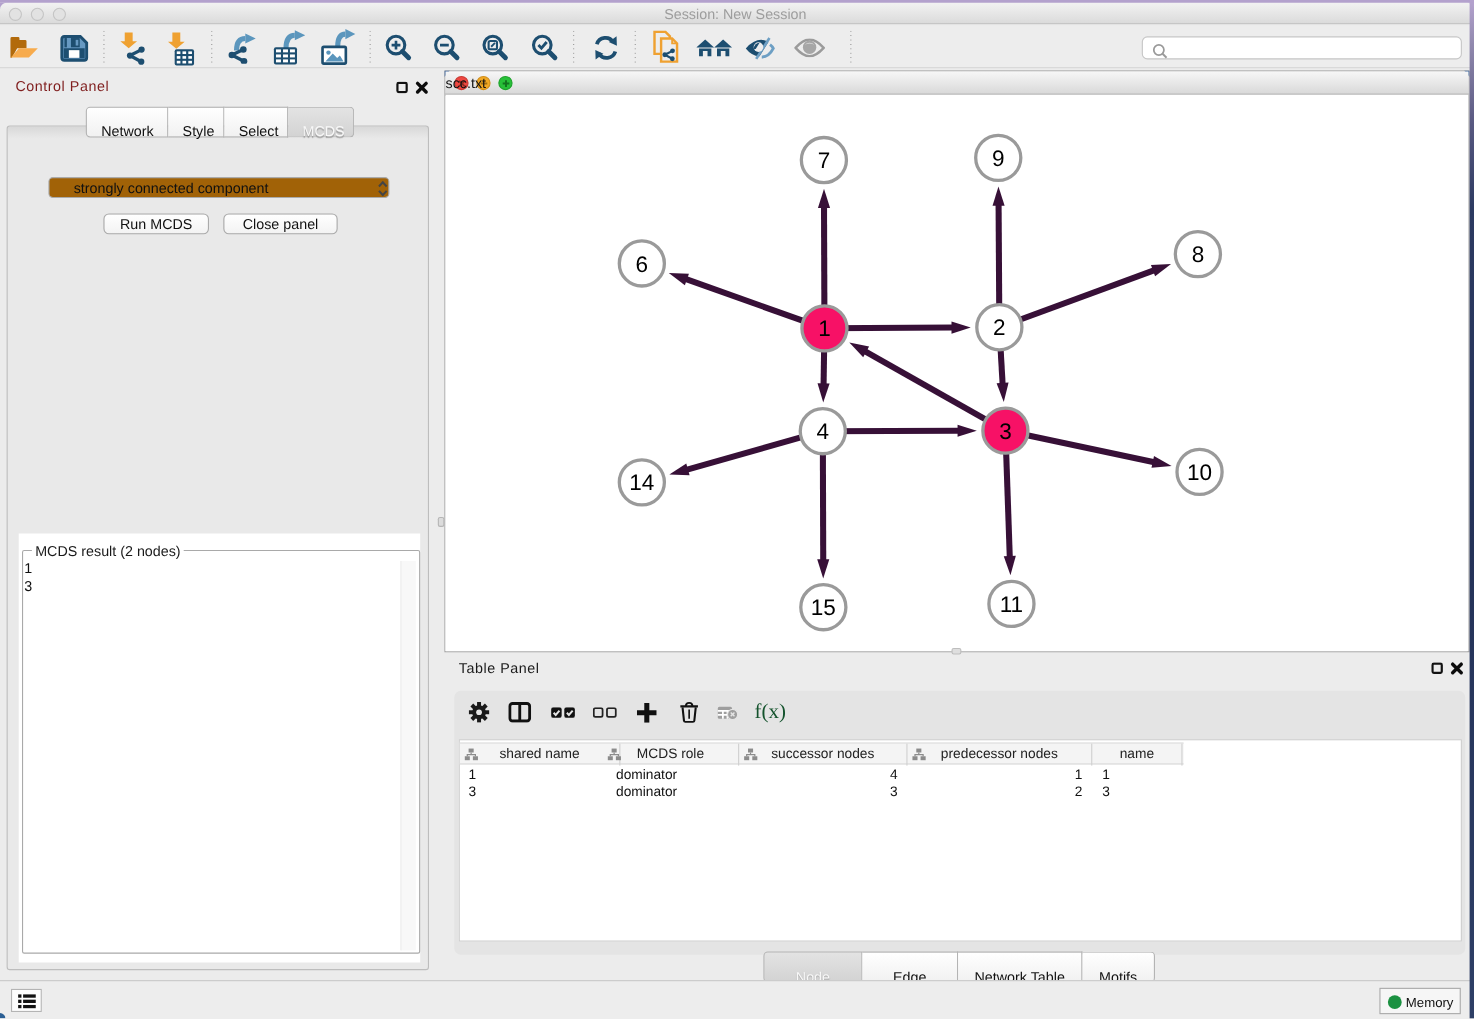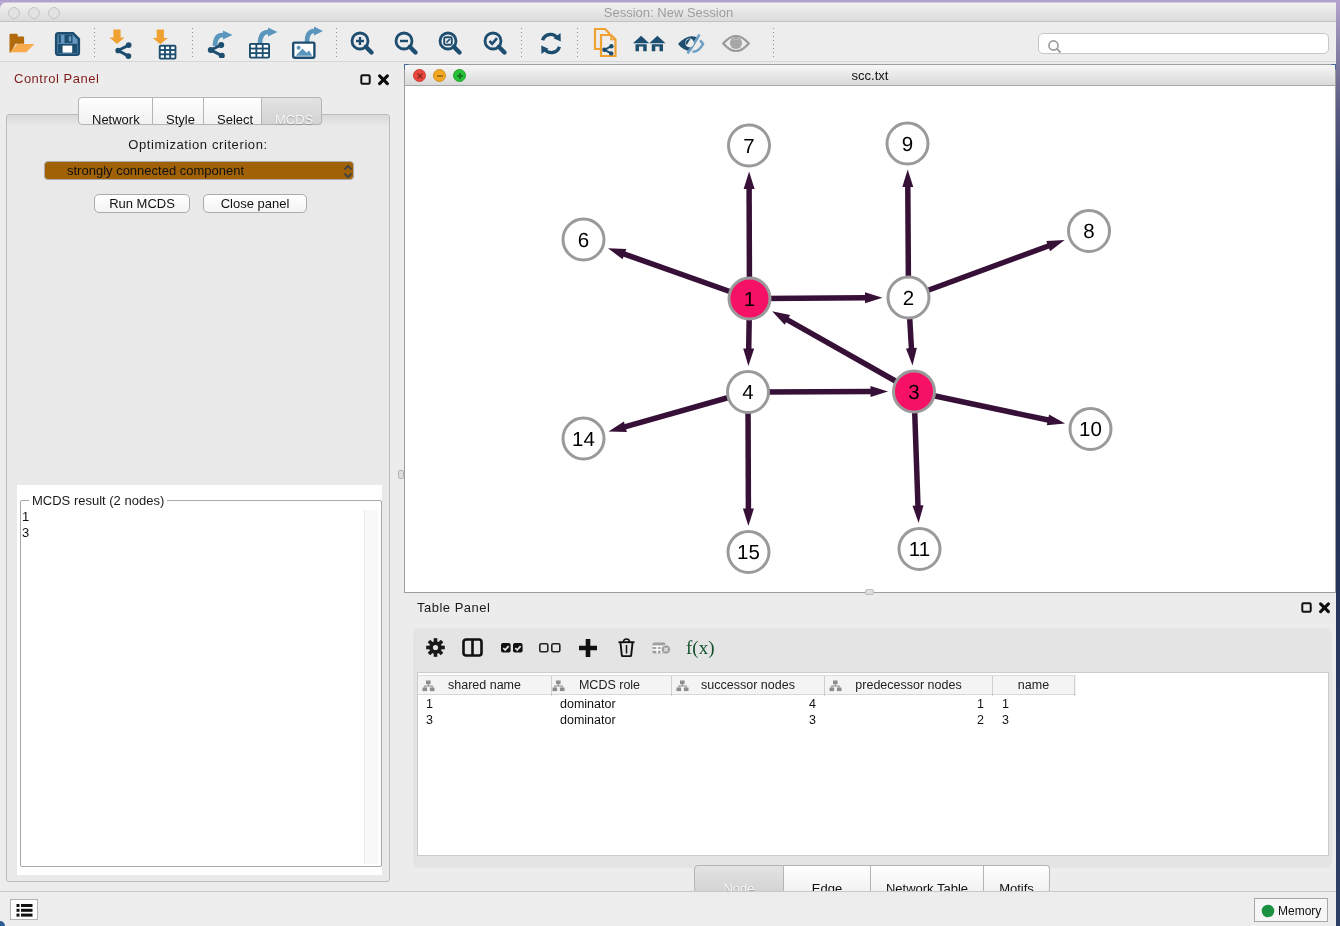--- a/index.html
+++ b/index.html
@@ -30,21 +30,21 @@
 #fsouter{left:17px;top:485px;width:365px;height:390px;background:#fff}
 #fieldset{left:19.5px;top:500px;width:362px;height:367px;border:1px solid #a9a9a9;border-radius:2px}
 #fslegend{left:29px;top:493px;background:#fff;font-size:13px;color:#1a1a1a;padding:0 3px}
 
 #fstext{left:22px;top:509px;font-size:13px;color:#111;line-height:15.8px;white-space:pre}
 #fsscroll{left:364px;top:510px;width:14px;height:354px;background:#f8f8f8;border-left:1px solid #ececec}
 
 #netframe{left:404px;top:64px;width:932px;height:529px;border:1px solid #9e9e9e;background:#fff}
 #nettitle{left:0;top:0;width:930px;height:21px;background:linear-gradient(#f7f7f7,#d9d9d9);border-bottom:1px solid #a8a8a8}
 .mtl{width:13px;height:13px;border-radius:50%;top:4px}
-#netname{top:3px;left:0;width:930px;text-align:center;font-size:13px;color:#111}
+#netname{top:3px;left:0;width:930px;font-size:13px;color:#111}
 #canvas{left:0;top:22px;width:929px;height:505px;background:#fff}
 #hsplit{left:865px;top:589px;width:9px;height:6px;background:#dedede;border:1px solid #bdbdbd;border-radius:2px}
 #vsplit{left:399px;top:471px;width:4px;height:7px;background:#dcdcdc;box-shadow:0 0 0 1px #b5b5b5;border-radius:1px}
 
 #tpHead{left:417px;top:600px;font-size:13px;color:#1a1a1a;letter-spacing:0.5px}
 #tpBox{left:413px;top:628px;width:919px;height:240px;background:#e4e4e4;border-radius:6px}
 #tpTable{left:417px;top:672px;width:912px;height:184px;background:#fff;border:1px solid #cccccc}
 #thead{left:0;top:2px;width:658px;height:20px;background:#f4f4f4;border-top:1px solid #dcdcdc;border-bottom:1px solid #d8d8d8}
 .th{position:absolute;top:0;height:20px;border-right:1px solid #cfcfcf;font-size:12.5px;color:#222;text-align:center;line-height:19px}
 .td{position:absolute;font-size:12.5px;color:#111}
@@ -230,21 +230,20 @@
         <line x1="10.4" y1="2.8" x2="2.6" y2="10.6"></line>
       </g>
     </svg>
   <div class="abs" id="cpBox"></div>
   <div class="abs tabrow" id="cpTabs">
     <div class="tab first" style="width:75px">Network</div>
     <div class="tab" style="width:51px">Style</div>
     <div class="tab" style="width:58px">Select</div>
     <div class="tab last sel" style="width:60px">MCDS</div>
   </div>
-  <div class="abs" id="optlabel">Optimization criterion:</div>
   <div class="abs" id="cselect">strongly connected component<svg class="icon" style="left:296px;top:2px" width="14" height="15" viewBox="0 0 14 15">
         <path d="M3.5,5.5 L7,1.8 L10.5,5.5 M3.5,9.5 L7,13.2 L10.5,9.5" fill="none" stroke="#444" stroke-width="1.9"></path>
       </svg></div>
   <div class="abs btn" id="btnRun">Run MCDS</div>
   <div class="abs btn" id="btnClose">Close panel</div>
   <div class="abs" id="fsouter"></div>
   <div class="abs" id="fieldset"></div>
   <div class="abs" id="fsscroll"></div>
   <div class="abs" id="fslegend">MCDS result (2 nodes)</div>
   <div class="abs" id="fstext">1
@@ -408,21 +407,21 @@
         <circle cx="14" cy="8.5" r="4.6" fill="#9e9e9e" stroke="#e4e4e4" stroke-width="1"></circle>
 <g stroke="#e4e4e4" stroke-width="1.3">
           <line x1="12.3" y1="6.8" x2="15.7" y2="10.2"></line>
           <line x1="15.7" y1="6.8" x2="12.3" y2="10.2"></line>
         </g>
       </svg>
 <div class="abs" style="left:686px;top:637px;font-family:'Liberation Serif',serif;font-size:19px;color:#14532d">f(x)</div>
     </div>
   <div class="abs" id="tpTable">
     <div class="abs" id="thead">
-      <div class="th" style="left:0px;width:134px"><svg class="icon" style="left:3.5px;top:3.5px" width="13" height="12" viewBox="0 0 13 12">
+      <div class="th" style="left:0px;width:146px"><svg class="icon" style="left:3.5px;top:3.5px" width="13" height="12" viewBox="0 0 13 12">
             <g fill="#8c8c8c">
               <rect x="4" y="0.5" width="4.6" height="3.6"></rect>
               <rect x="0.5" y="7.5" width="4.6" height="3.6"></rect>
               <rect x="7.9" y="7.5" width="4.6" height="3.6"></rect>
               <path d="M6.3,4.1 L6.3,6 M2.8,7.5 L2.8,6 L10.2,6 L10.2,7.5" fill="none" stroke="#8c8c8c" stroke-width="1.1"></path>
             </g>
           </svg>shared name</div>
 <div class="th" style="left:130px;width:124px"><svg class="icon" style="left:3.5px;top:3.5px" width="13" height="12" viewBox="0 0 13 12">
             <g fill="#8c8c8c">
               <rect x="4" y="0.5" width="4.6" height="3.6"></rect>

